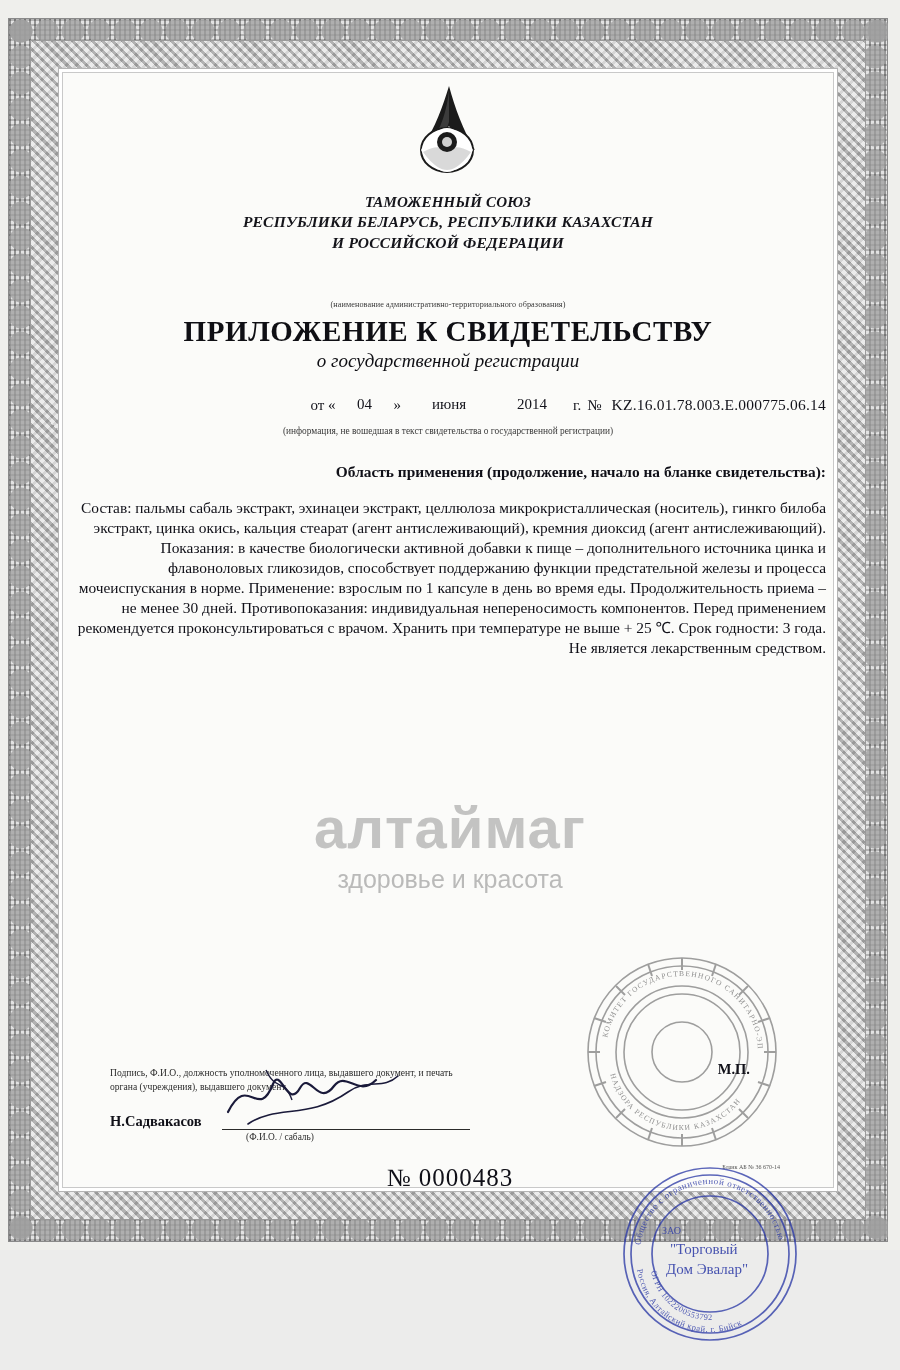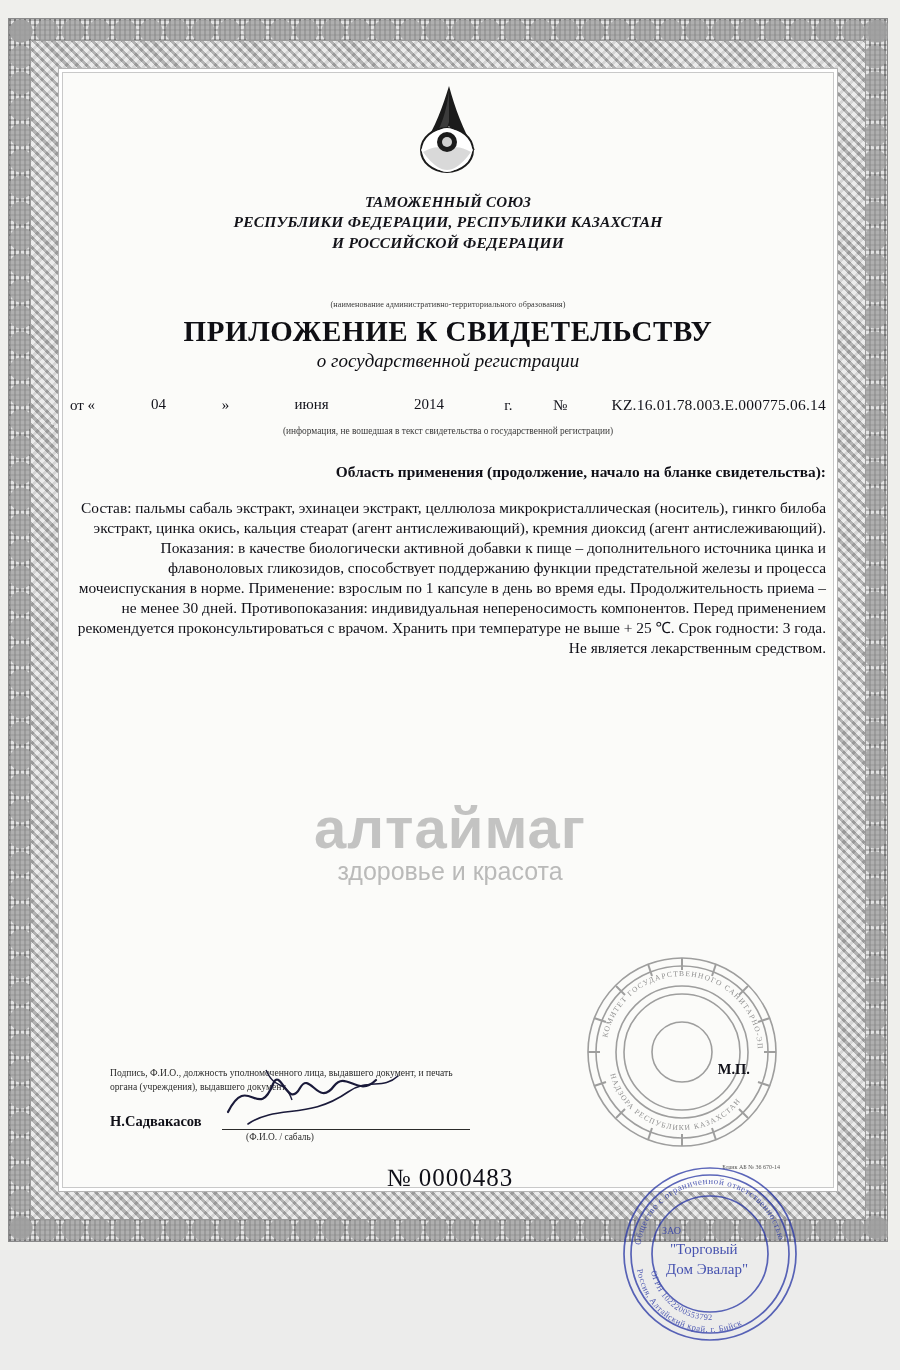--- a/index.html
+++ b/index.html
@@ -100,21 +100,21 @@
     text-align:center;
     font-style:italic;
     font-size:19px;
     margin-top:2px;
     color:#0f0f14;
   }
   
   .dateline{
     display:flex;
     align-items:flex-end;
-    justify-content:space-between;
+    justify-content:flex-end;
     gap:6px;
     margin-top:24px;
     font-size:15px;
     color:#12121a;
   }
   .dateline .lbl{font-size:15px;}
   .dateline .fill{
     position:relative;
     text-align:center;
     padding:0 6px 1px 6px;
@@ -160,20 +160,21 @@
     font-size:58px;
     font-weight:bold;
     color:rgba(150,150,150,.55);
     letter-spacing:1px;
     line-height:1;
   }
   .watermark .wm2{
     font-family:"Liberation Sans", sans-serif;
     font-size:25px;
     color:rgba(150,150,150,.65);
+    margin-top:8px;
   }
 
   
   .sig-area{
     position:absolute;
     left:110px;
     bottom:228px;
     width:360px;
     z-index:7;
   }
@@ -282,21 +283,21 @@
         <ellipse cx="64" cy="70" rx="26" ry="22" fill="#ffffff" stroke="#1b1b1b" stroke-width="2"></ellipse>
         <path d="M38 70 C44 56 56 48 64 48 C72 48 84 56 90 70 C84 84 72 92 64 92 C56 92 44 84 38 70 Z" fill="#ffffff"></path>
         <circle cx="64" cy="62" r="10" fill="#1b1b1b"></circle>
         <circle cx="64" cy="62" r="5" fill="#cfcfcf"></circle>
         <path d="M40 72 C50 66 58 66 64 70 C70 66 78 66 88 72 C78 86 70 90 64 90 C58 90 50 86 40 72 Z" fill="#2a2a2a" opacity=".18"></path>
       </svg>
     </div>
 
     <div class="union-title">
       <div class="l1">ТАМОЖЕННЫЙ СОЮЗ</div>
-      <div>РЕСПУБЛИКИ ФЕДЕРАЦИИ, РЕСПУБЛИКИ КАЗАХСТАН</div>
+      <div>РЕСПУБЛИКИ БЕЛАРУСЬ, РЕСПУБЛИКИ КАЗАХСТАН</div>
       <div>И РОССИЙСКОЙ ФЕДЕРАЦИИ</div>
     </div>
 
     <div class="small-note">(наименование административно-территориального образования)</div>
 
     <div class="doc-title">ПРИЛОЖЕНИЕ К СВИДЕТЕЛЬСТВУ</div>
     <div class="doc-subtitle">о государственной регистрации</div>
 
     <div class="dateline">
       <span class="lbl">от «</span>

